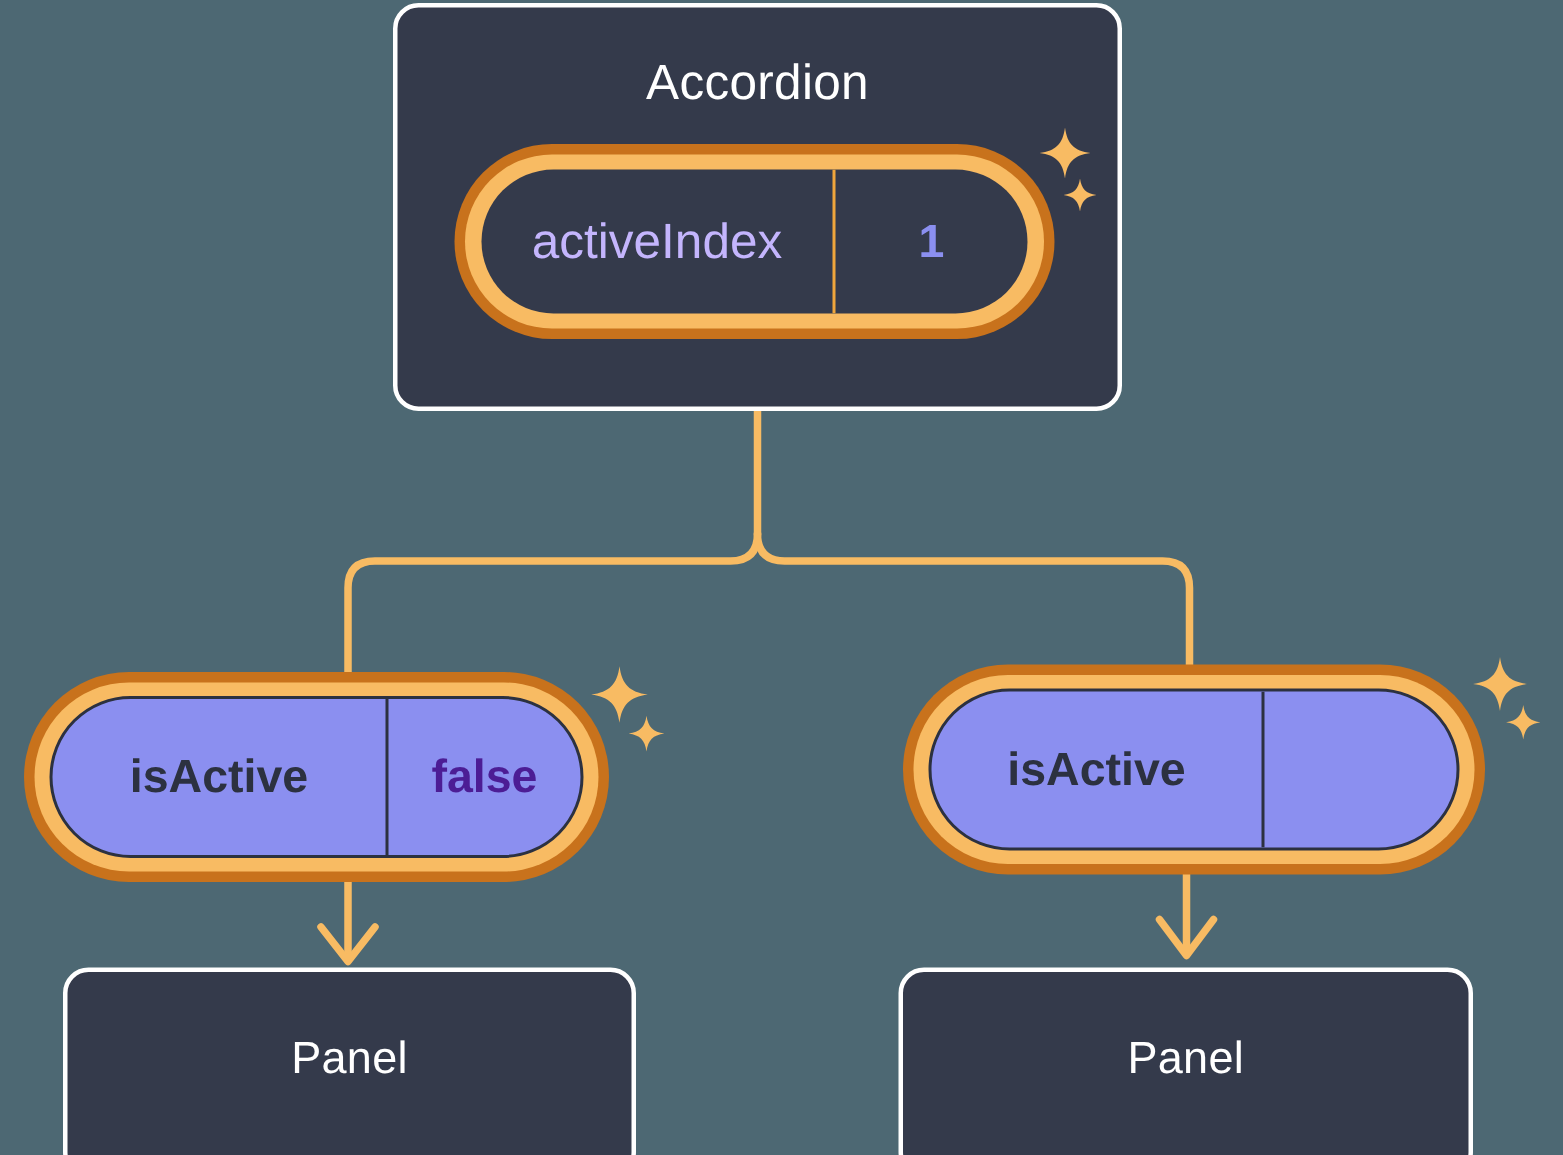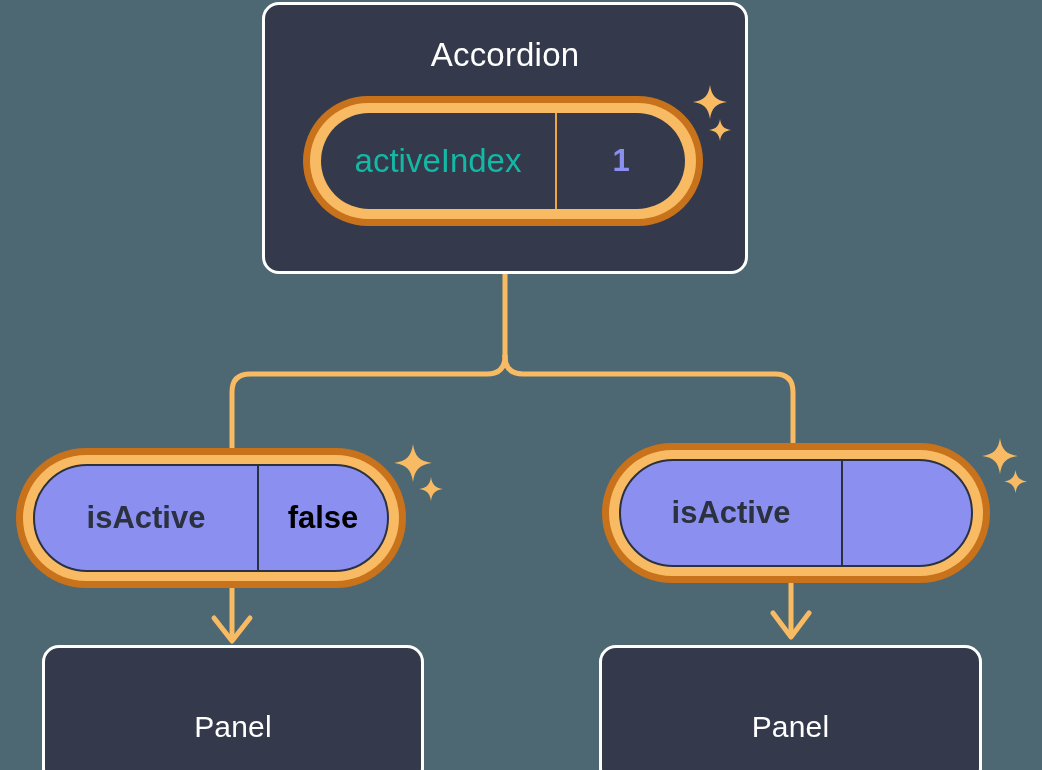--- a/index.html
+++ b/index.html
@@ -63,21 +63,21 @@
     position: absolute;
     left: 0;
     width: 100%;
     text-align: center;
     color: #ffffff;
     font-size: 33px;
     font-weight: 400;
     letter-spacing: 0.2px;
   }
   #accordion-title { top: 31px; }
-  .panel-title { top: 41px; font-size: 30px; margin-top: 21px; }
+  .panel-title { top: 41px; font-size: 30px; }
 
   
   .pill-wrap {
     position: absolute;
     z-index: 3;
   }
   
   .pill-outer {
     position: absolute;
     left: 0; top: 0;
@@ -121,40 +121,40 @@
     justify-content: center;
     box-sizing: border-box;
   }
   .pill-key  { flex: 0 0 auto; }
   .pill-val  { flex: 1 1 auto; }
 
   
   #pill-accordion .pill-body { left: 18px; top: 17px; right: 18px; bottom: 17px; }
   #pill-accordion .pill-key {
     width: 236px;
-    color: #14b8a6;
+    color: #c4b5fd;
     font-size: 33px;
     font-weight: 400;
     border-right: 2px solid #f0a63c;
   }
   #pill-accordion .pill-val {
     color: #8b8ff0;
     font-size: 31px;
     font-weight: 700;
   }
 
   
   .pill-purple .pill-key {
     color: #2c3140;
     font-size: 31px;
     font-weight: 700;
     border-right: 2px solid #2c3140;
   }
   .pill-purple .pill-val {
-    color: #000000;
+    color: #4c1d95;
     font-size: 31px;
     font-weight: 700;
   }
   #pill-left  { left: 16px;  top: 448px; width: 390px; height: 140px; }
   #pill-right { left: 602px; top: 443px; width: 388px; height: 140px; }
   #pill-left  .pill-key { width: 224px; }
   #pill-right .pill-key { width: 222px; }
 
   #pill-accordion { left: 303px; top: 96px; width: 400px; height: 130px; }
 

